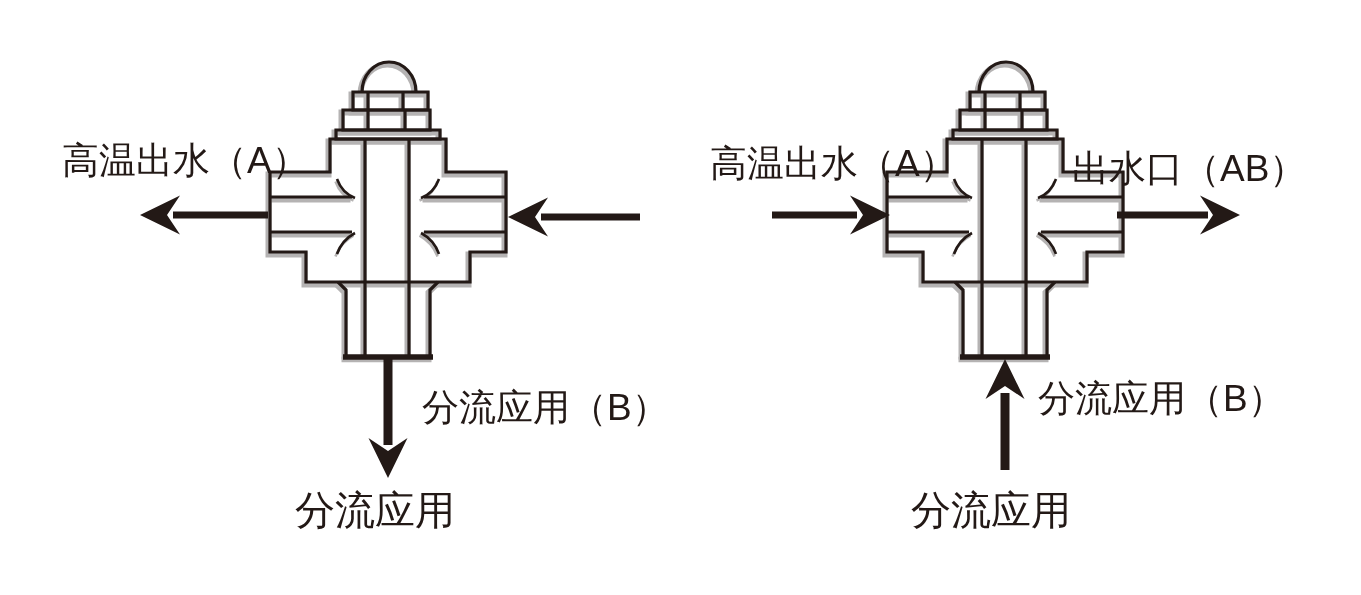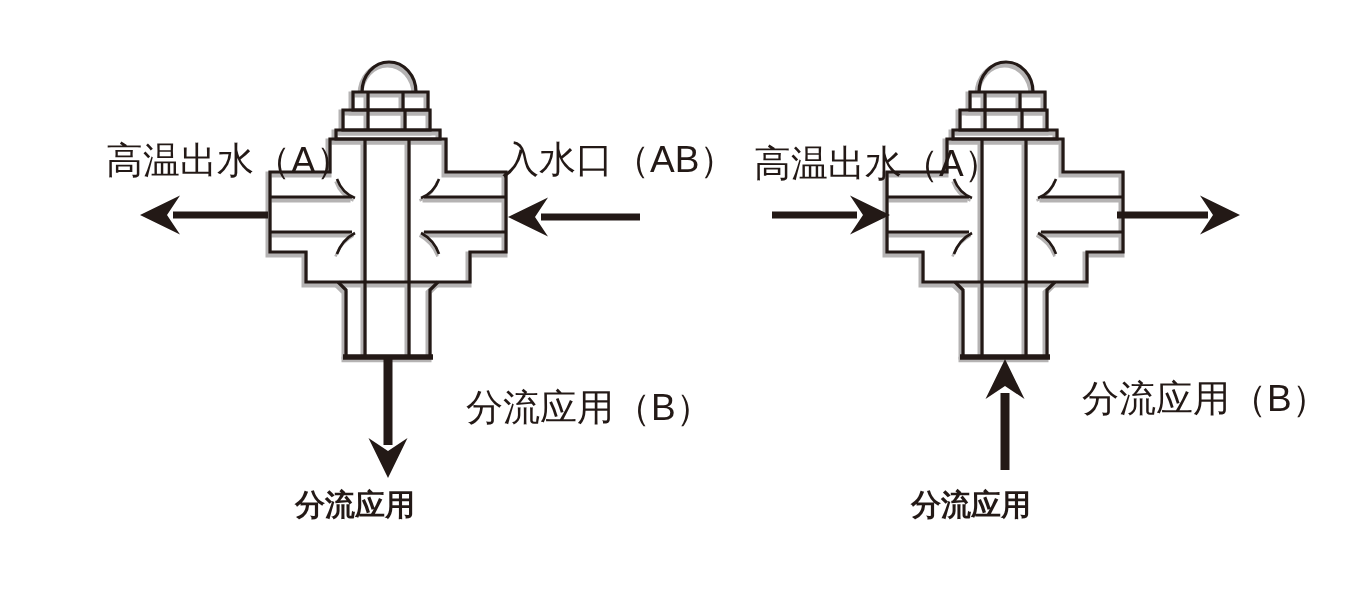--- a/index.html
+++ b/index.html
@@ -48,29 +48,27 @@
     fill: var(--line-color);
     stroke: none;
   }
   .lbl {
     position: absolute;
     color: var(--line-color);
     font-size: 37px;
     line-height: 1.05;
     white-space: nowrap;
     letter-spacing: 0px;
-    margin-left: 44px;
   }
   .cap {
     position: absolute;
     color: var(--line-color);
-    font-size: 30px;
+    font-size: 40px;
     line-height: 1.05;
     white-space: nowrap;
-    font-weight: bold;
   }
 </style>
 </head>
 <body>
 
 <div class="stage">
 
   <svg class="art" width="1361" height="595" viewBox="0 0 1361 595" aria-hidden="true">
     <defs>
       <g id="valve-shape">
@@ -128,21 +126,21 @@
       <path class="arrow-shaft-h" d="M 1117,215 H 1208"></path>
       <path class="arrow-head" d="M 1240,215 L 1200,195.5 L 1213,215 L 1200,234.5 Z"></path>
     </g>
     <g>
       <path class="arrow-shaft-v" d="M 1005,470 V 393"></path>
       <path class="arrow-head" d="M 1005,359 L 985.5,399 L 1005,386 L 1024.5,399 Z"></path>
     </g>
   </svg>
 
   <div class="lbl" style="left:62px; top:142px;">高温出水（A）</div>
-  <div class="lbl" style="left:458px; top:141px;">入水口（AB）</div>
   <div class="lbl" style="left:422px; top:389px;">分流应用（B）</div>
   <div class="cap" style="left:295px; top:489px;">分流应用</div>
 
   <div class="lbl" style="left:710px; top:145px;">高温出水（A）</div>
+  <div class="lbl" style="left:1072px; top:150px;">出水口（AB）</div>
   <div class="lbl" style="left:1038px; top:380px;">分流应用（B）</div>
   <div class="cap" style="left:911px; top:489px;">分流应用</div>
 
 </div>
 
 </body></html>

